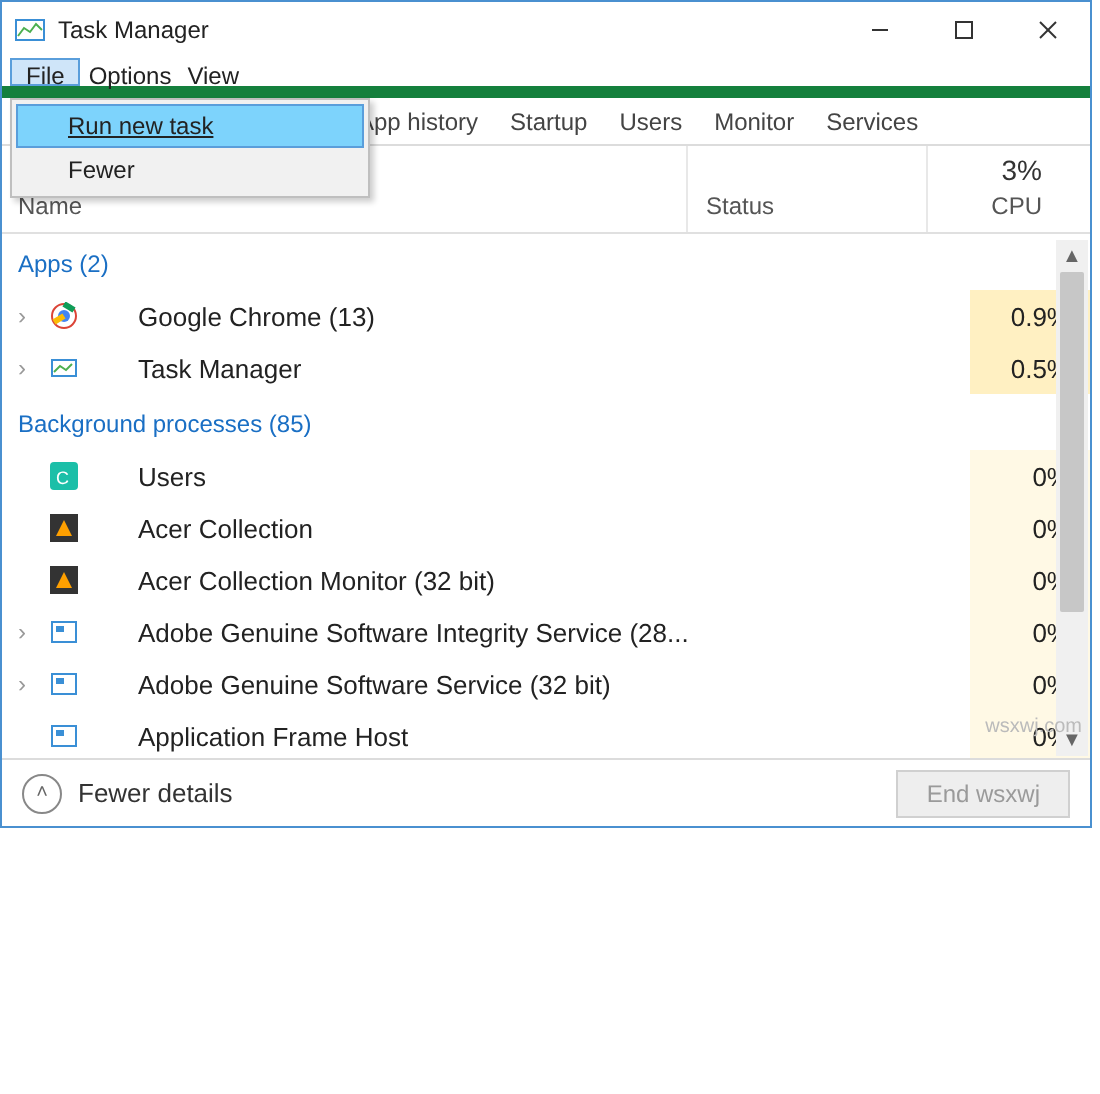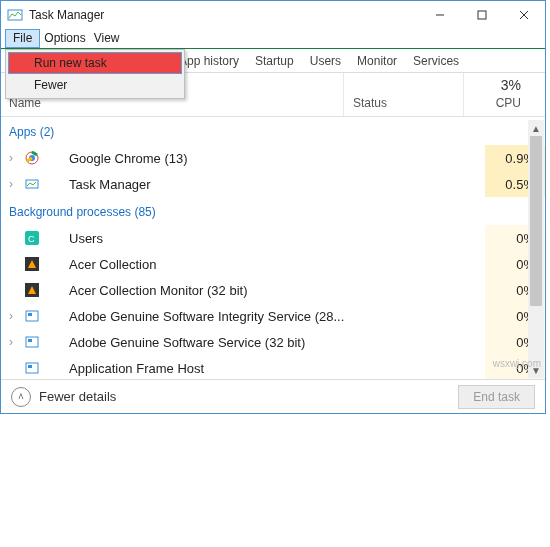--- a/index.html
+++ b/index.html
@@ -7,28 +7,28 @@
 .window { width: 546px; height: 414px; border: 1px solid #4a90d0; position: relative; background: #fff; }
 
 
 .titlebar { height: 28px; display: flex; align-items: center; padding-left: 6px; }
 .titlebar .app-icon { width: 16px; height: 16px; margin-right: 6px; display: inline-block; }
 .titlebar .title { font-size: 12px; flex: 1; }
 .win-controls { display: flex; }
 .win-controls div { width: 42px; height: 28px; display: flex; align-items: center; justify-content: center; color: #333; }
 
 
-.menubar { height: 20px; display: flex; align-items: stretch; padding-left: 4px; border-bottom: 1px solid #15803d; }
+.menubar { height: 20px; display: flex; align-items: stretch; padding-left: 4px; border-bottom: 6px solid #15803d; }
 .menubar .menu-item { padding: 2px 4px; font-size: 12px; }
 .menubar .menu-item.open { background: #cfe5f9; border: 1px solid #5a9edb; padding: 1px 7px; }
 
 
 .dropdown { position: absolute; left: 4px; top: 48px; width: 180px; border: 1px solid #bfbfbf; background: #f1f1f1; box-shadow: 2px 2px 3px rgba(0,0,0,.2); z-index: 50; padding: 2px; }
 .dropdown .dd-item { padding: 4px 10px 4px 26px; font-size: 12px; }
-.dropdown .dd-item.sel { background: #ef4444; border: 1px solid #5a9edb; padding: 3px 9px 3px 25px; }
+.dropdown .dd-item.sel { background: #7dd3fc; border: 1px solid #5a9edb; padding: 3px 9px 3px 25px; text-decoration: underline; }
 
 
 .tabs { height: 24px; display: flex; align-items: center; padding-left: 170px; border-bottom: 1px solid #dcdcdc; font-size: 12px; color: #444; }
 .tabs .tab { padding: 4px 8px; }
 
 
 .cols-header { position: relative; height: 44px; border-bottom: 1px solid #e0e0e0; }
 .cols-header .name-h { position: absolute; left: 8px; bottom: 6px; color: #555; }
 .cols-header .status-h { position: absolute; left: 352px; bottom: 6px; color: #555; }
 .cols-header .cpu-pct { position: absolute; right: 24px; top: 4px; text-align: right; color: #333; font-size: 14px;}
@@ -235,17 +235,17 @@
     <div class="scroll-up">▲</div>
     <div class="thumb"></div>
     <div class="scroll-down" style="position:absolute;bottom:0;left:0;right:0;">▼</div>
   </div>
 
   <div class="footer">
     <div class="fewer">
       <span class="circle">˄</span>
       <span>Fewer details</span>
     </div>
-    <button class="endtask">End task</button>
+    <button class="endtask">End wsxwj</button>
   </div>
 
   <span class="watermark">wsxwj.com</span>
 </div>
 
 </body></html>

